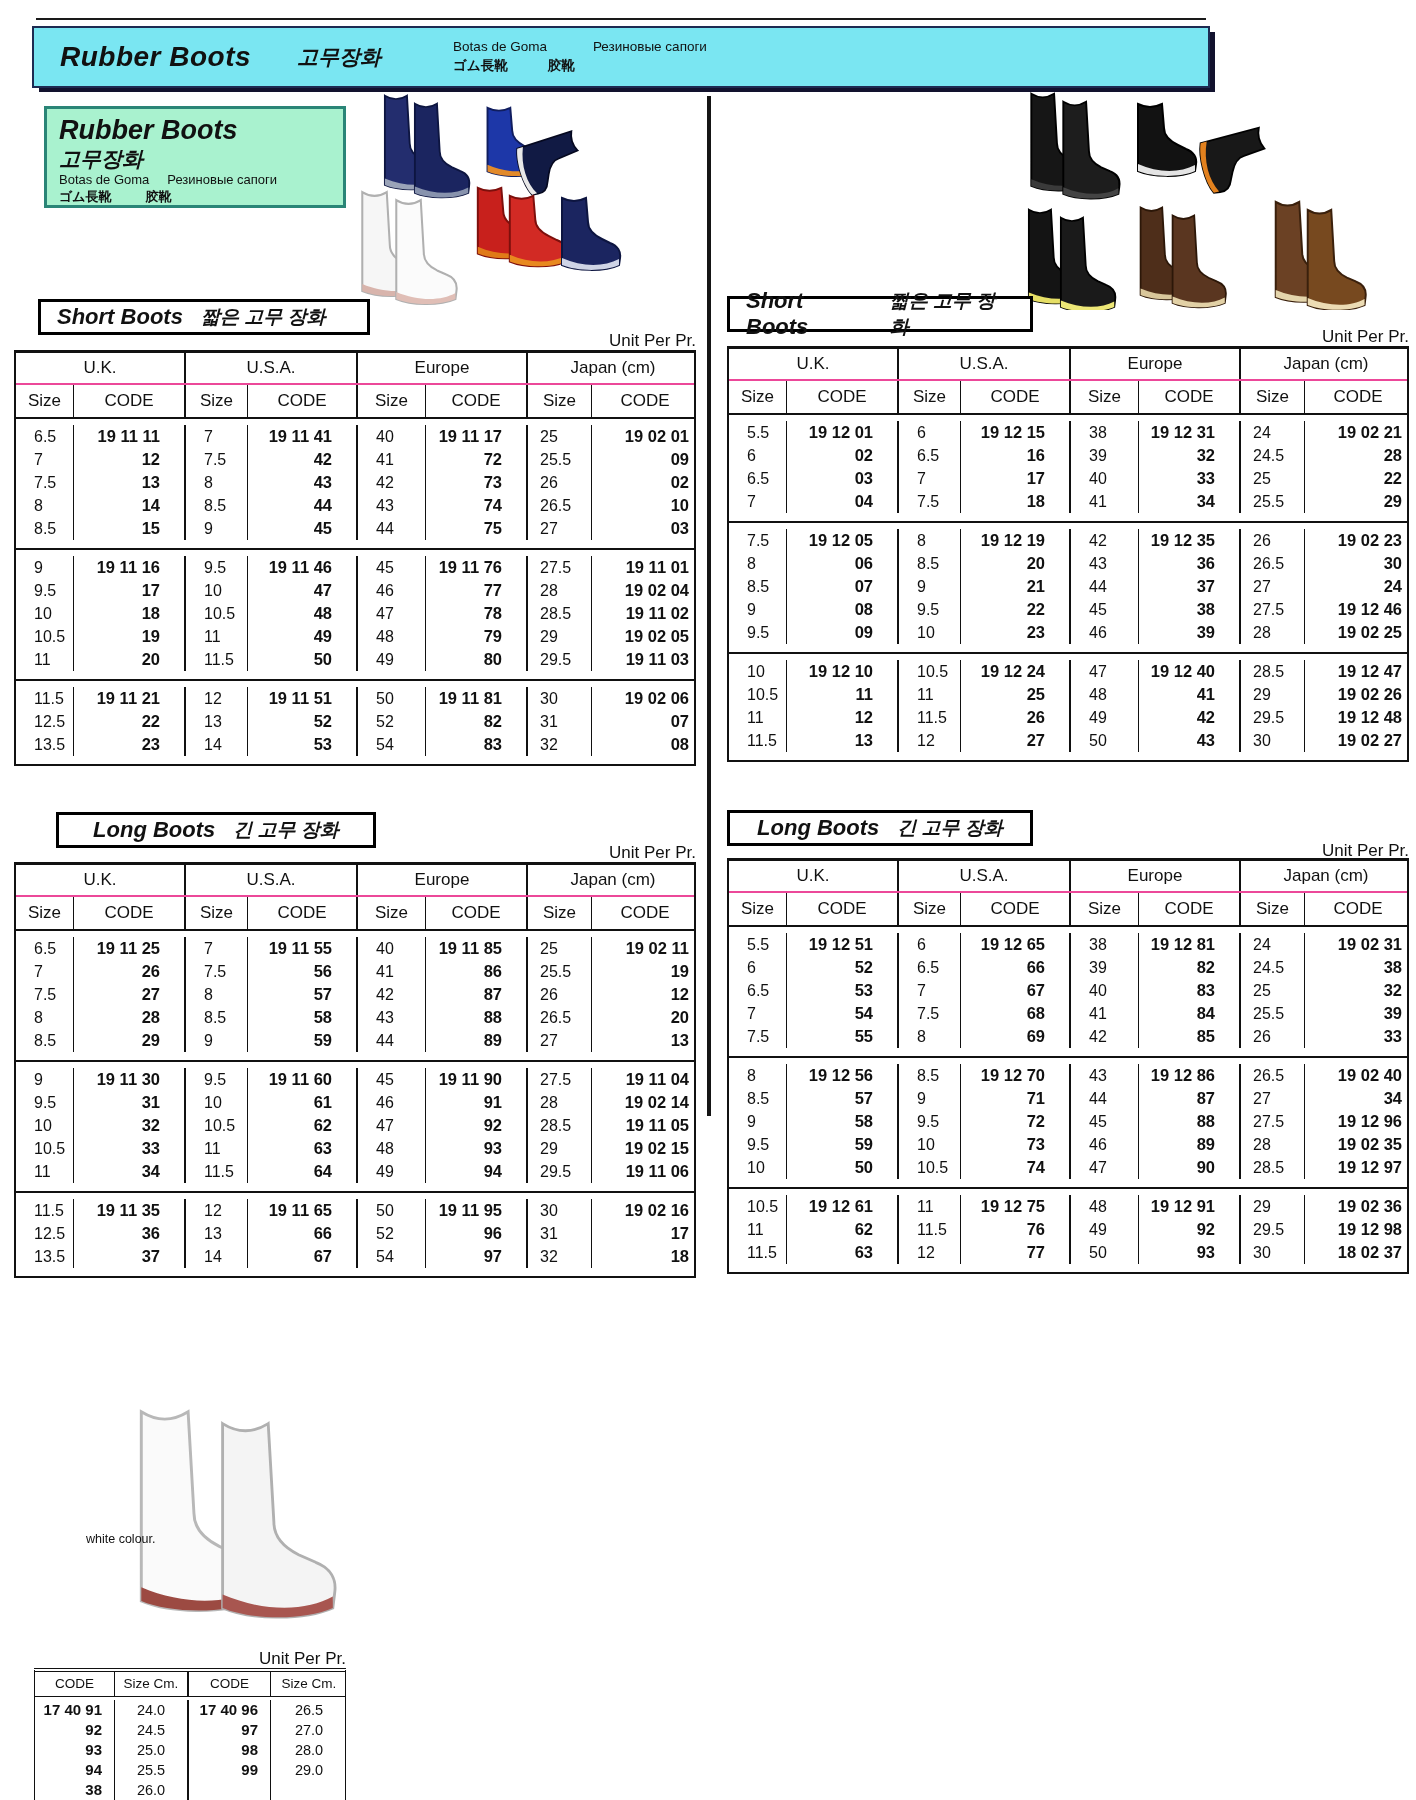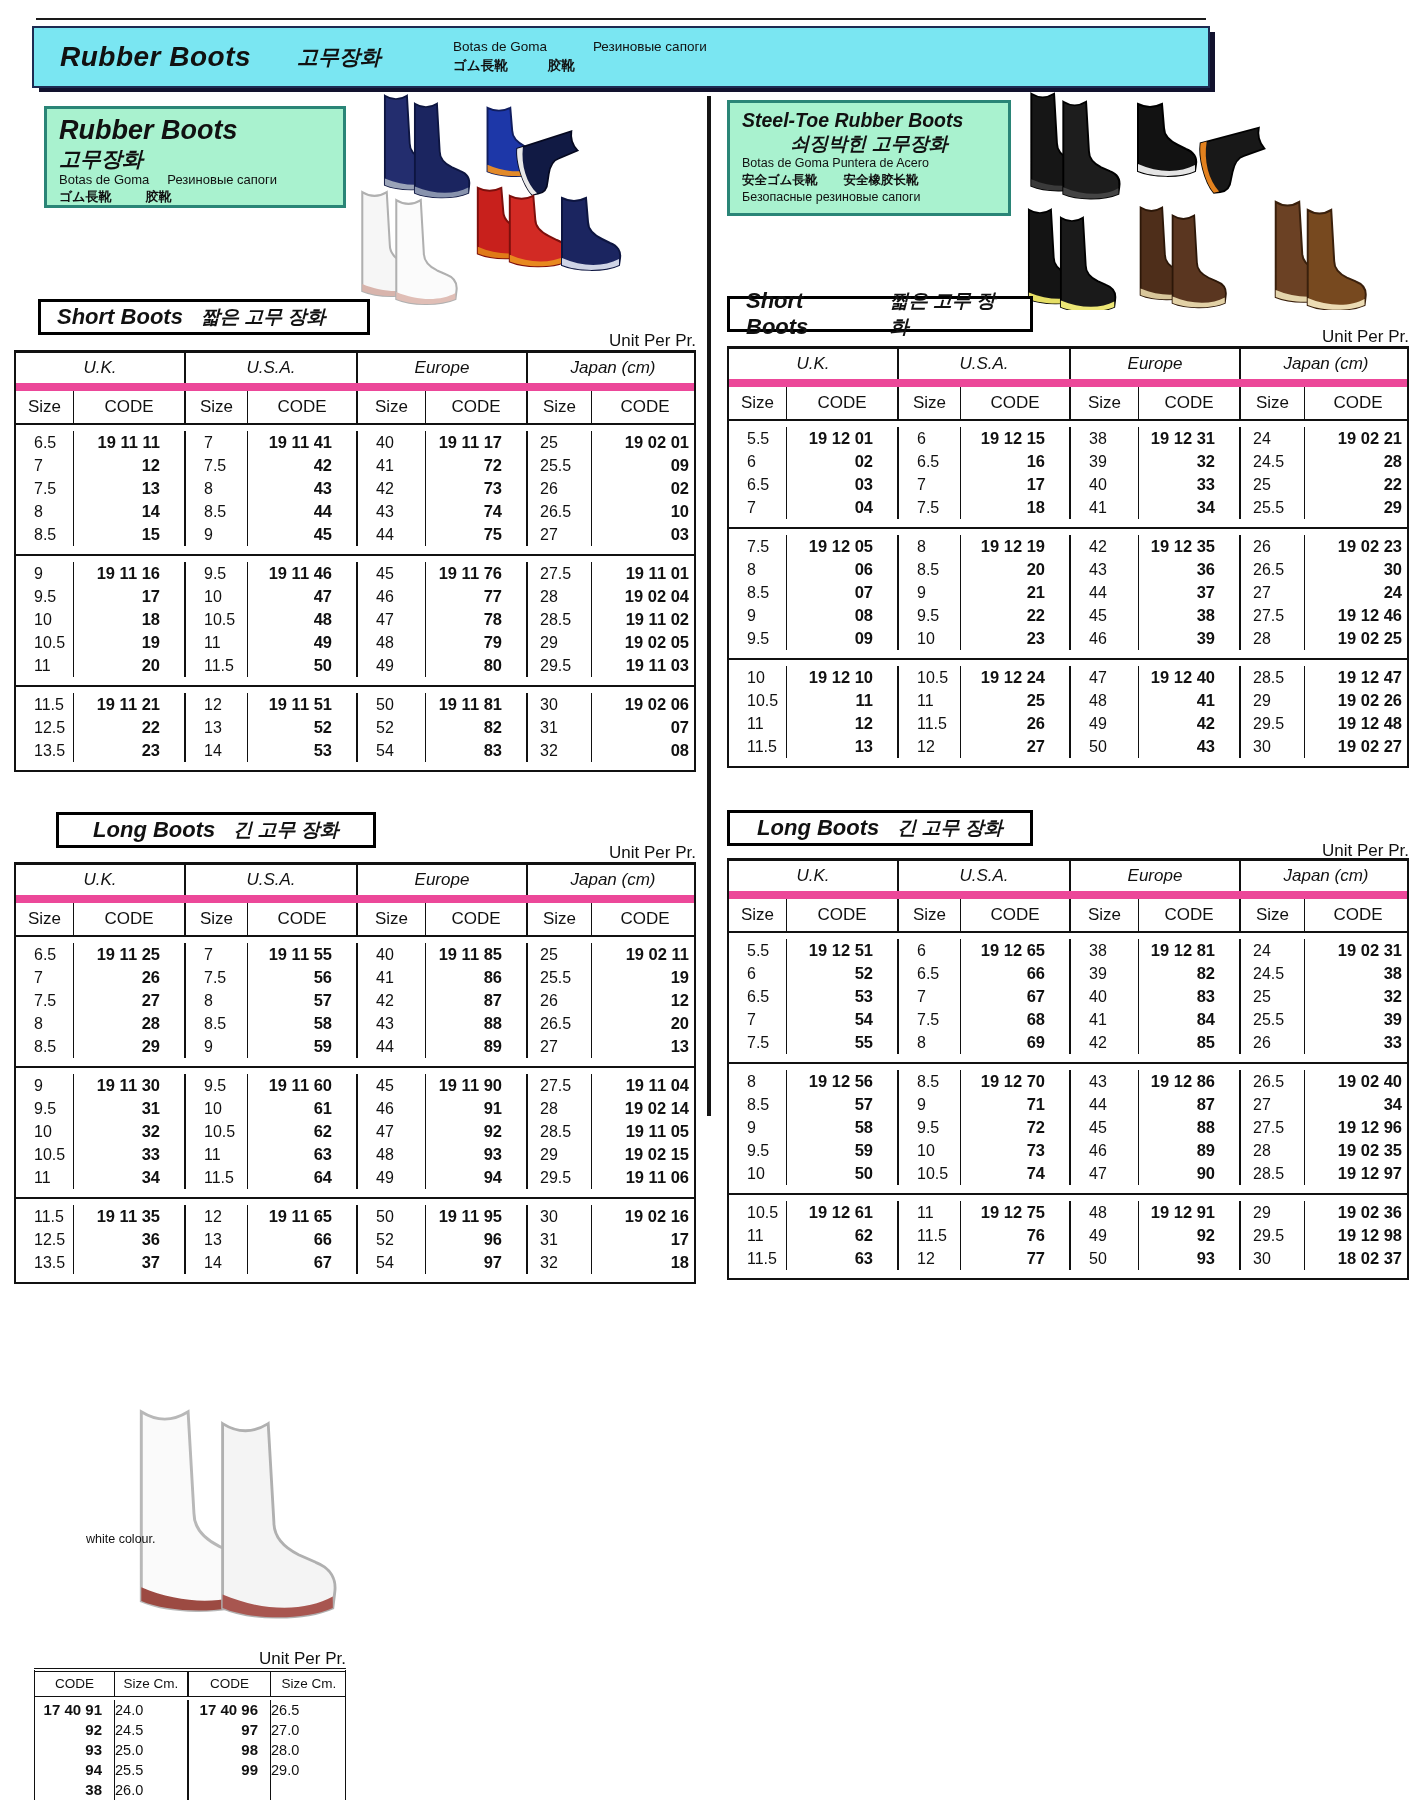--- a/index.html
+++ b/index.html
@@ -35,42 +35,42 @@
   .sec-title{position:absolute;height:36px;border:3px solid #000;background:#fff;display:flex;
              align-items:center;gap:18px;padding:0 16px;font-weight:bold;font-style:italic;box-sizing:border-box;}
   .sec-title .st-en{font-size:22px;}
   .sec-title .st-kr{font-size:19px;}
   .sec-title.centered{justify-content:center;}
 
   .unit{position:absolute;font-size:17px;text-align:right;width:140px;}
 
   .tbl{position:absolute;border:2px solid #111;border-top:3px solid #111;background:#fff;box-sizing:border-box;}
   .trow{display:grid;}
-  .thead1{border-bottom:8px solid #ec4899;font-style:italic;}
+  .thead1{border-bottom:2px solid #ec4899;}
   .thead1 .hcell{font-size:17px;line-height:30px;height:30px;}
   .thead2{border-bottom:2px solid #111;}
   .thead2 .hcell{font-size:17px;line-height:32px;height:32px;}
   .hcell{text-align:center;}
   .rb{border-right:2px solid #111;}
   .ib2{border-right:1.5px solid #111;}
   .tblock{padding:6px 0 8px;}
   .tblock.bt{border-top:2px solid #111;}
   .drow{height:23px;}
   .scell{font-size:16px;line-height:23px;padding-left:18px;}
   .ccell{font-size:16.5px;font-weight:bold;line-height:23px;text-align:right;padding-right:24px;}
   .drow > :nth-child(8){padding-right:9px;}
   .drow > :nth-child(7){padding-left:12px;}
 
   .gtbl{position:absolute;border:1.5px solid #111;border-top:4px double #111;background:#fff;box-sizing:border-box;}
   .gtbl .thead2{border-bottom:1.5px solid #111;}
   .gtbl .thead2 .hcell{font-size:13.5px;line-height:24px;height:24px;}
   .gtbl .tblock{padding:3px 0 6px;}
   .gtbl .drow{height:20px;}
   .gtbl .ccell{font-size:15px;line-height:20px;padding-right:12px;}
-  .gtbl .scell{font-size:14.5px;line-height:20px;text-align:left;padding-left:0;}
+  .gtbl .scell{font-size:14.5px;line-height:20px;text-align:center;padding-left:0;}
   .gtbl .drow > :nth-child(3){}
   .gtbl .drow > :nth-child(4){padding-left:0;}
 
   .note{position:absolute;font-size:12.5px;}
 </style>
 </head>
 <body>
 
 <div class="page">
 
@@ -147,34 +147,20 @@
     <g transform="translate(36,108) scale(1.02)">
         <use href="#bootp" fill="#fbfbfb" stroke="#b0b0b0" stroke-width="2"></use>
         <use href="#solep" fill="#e0beb6"></use>
       </g>
     <g transform="translate(206,106) scale(1.0)">
         <use href="#bshort" fill="#1b2560" stroke="#0d1540" stroke-width="2"></use>
         <use href="#sshort" fill="#cfd4e6"></use>
       </g>
   </svg>
 
-  <div class="info-box ib-right">
-    <div class="ib-title">Steel-Toe Rubber Boots</div>
-    <div class="ib-kr">쇠징박힌 고무장화</div>
-    <div class="ib-small">
-      <span>Botas de Goma Puntera de Acero</span>
-    </div>
-    <div class="ib-small cjk">
-      <span>安全ゴム長靴</span>
-      <span>安全橡胶长靴</span>
-    </div>
-    <div class="ib-small">
-      <span>Безопасные резиновые сапоги</span>
-    </div>
-  </div>
 
   <svg class="boots" style="left:1010px;top:88px" width="402" height="222" viewBox="0 0 402 222">
     <g transform="translate(8,2) scale(0.95)">
         <use href="#bootp" fill="#161616" stroke="#000" stroke-width="2"></use>
         <use href="#solep" fill="#3a3a3a"></use>
       </g>
     <g transform="translate(40,10) scale(0.95)">
         <use href="#bootp" fill="#1d1d1d" stroke="#000" stroke-width="2"></use>
         <use href="#solep" fill="#444"></use>
       </g>

